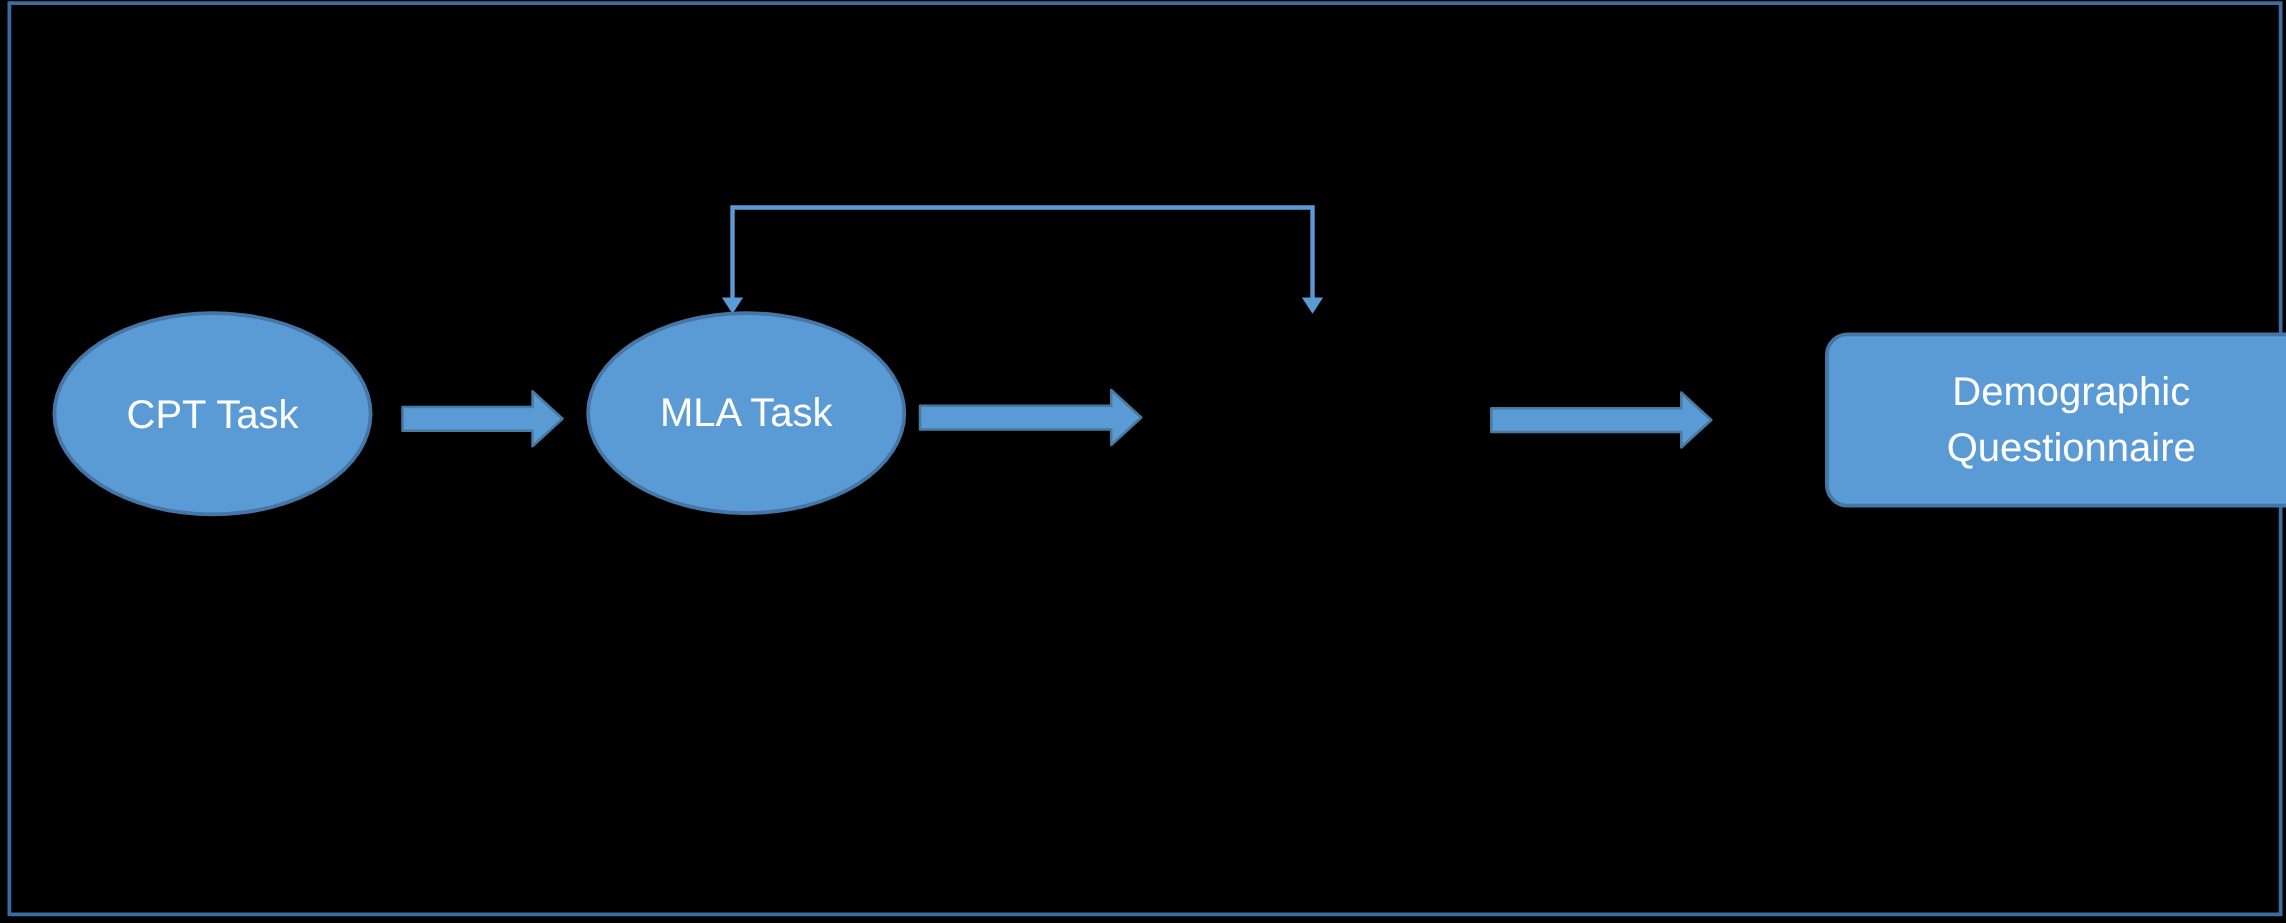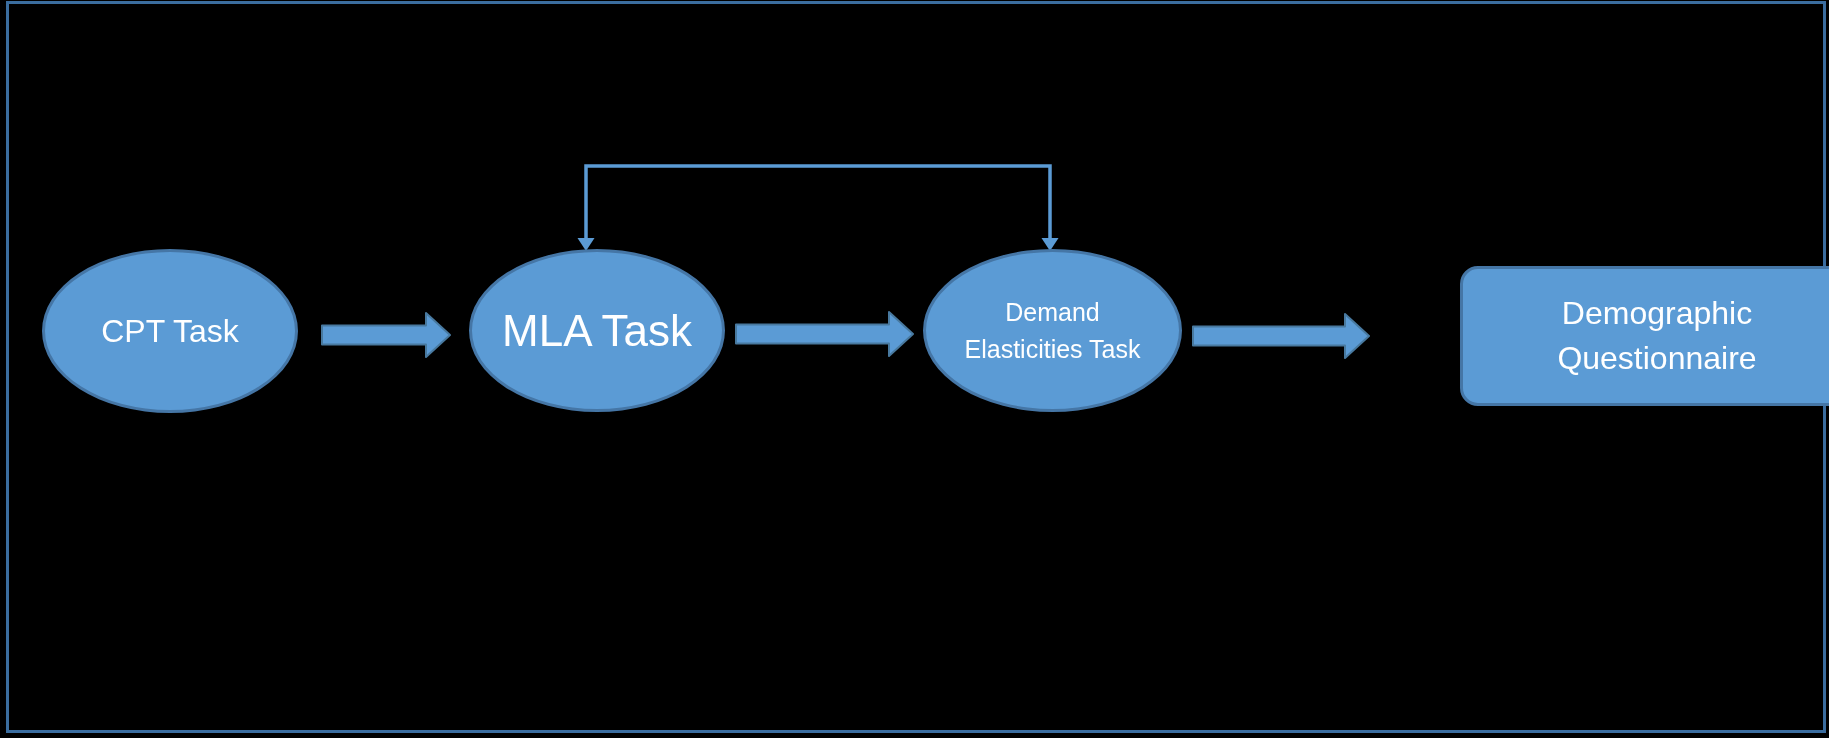--- a/index.html
+++ b/index.html
@@ -44,21 +44,21 @@
   }
   .ellipse { border-radius: 50%; }
   .rounded-rect { border-radius: 18px; }
 
   .node-cpt {
     left: 42px; top: 249px; width: 256px; height: 164px;
     font-size: 32px;
   }
   .node-mla {
     left: 469px; top: 249px; width: 256px; height: 163px;
-    font-size: 44px;
+    font-size: 32px;
   }
   .node-demand {
     left: 923px; top: 249px; width: 259px; height: 163px;
     font-size: 25px;
     line-height: 1.45;
   }
   .node-demand .label { width: 180px; }
   .node-demographic {
     left: 1460px; top: 266px; width: 394px; height: 140px;
     font-size: 32px;
@@ -88,21 +88,18 @@
   </svg>
 
   <div class="node ellipse node-cpt">
     <span class="label">CPT Task</span>
   </div>
 
   <div class="node ellipse node-mla">
     <span class="label">MLA Task</span>
   </div>
 
-  <div class="node ellipse node-demand">
-    <span class="label">Demand Elasticities Task</span>
-  </div>
 
   <div class="node rounded-rect node-demographic">
     <span class="label">Demographic Questionnaire</span>
   </div>
 
 </div>
 
 </body></html>

